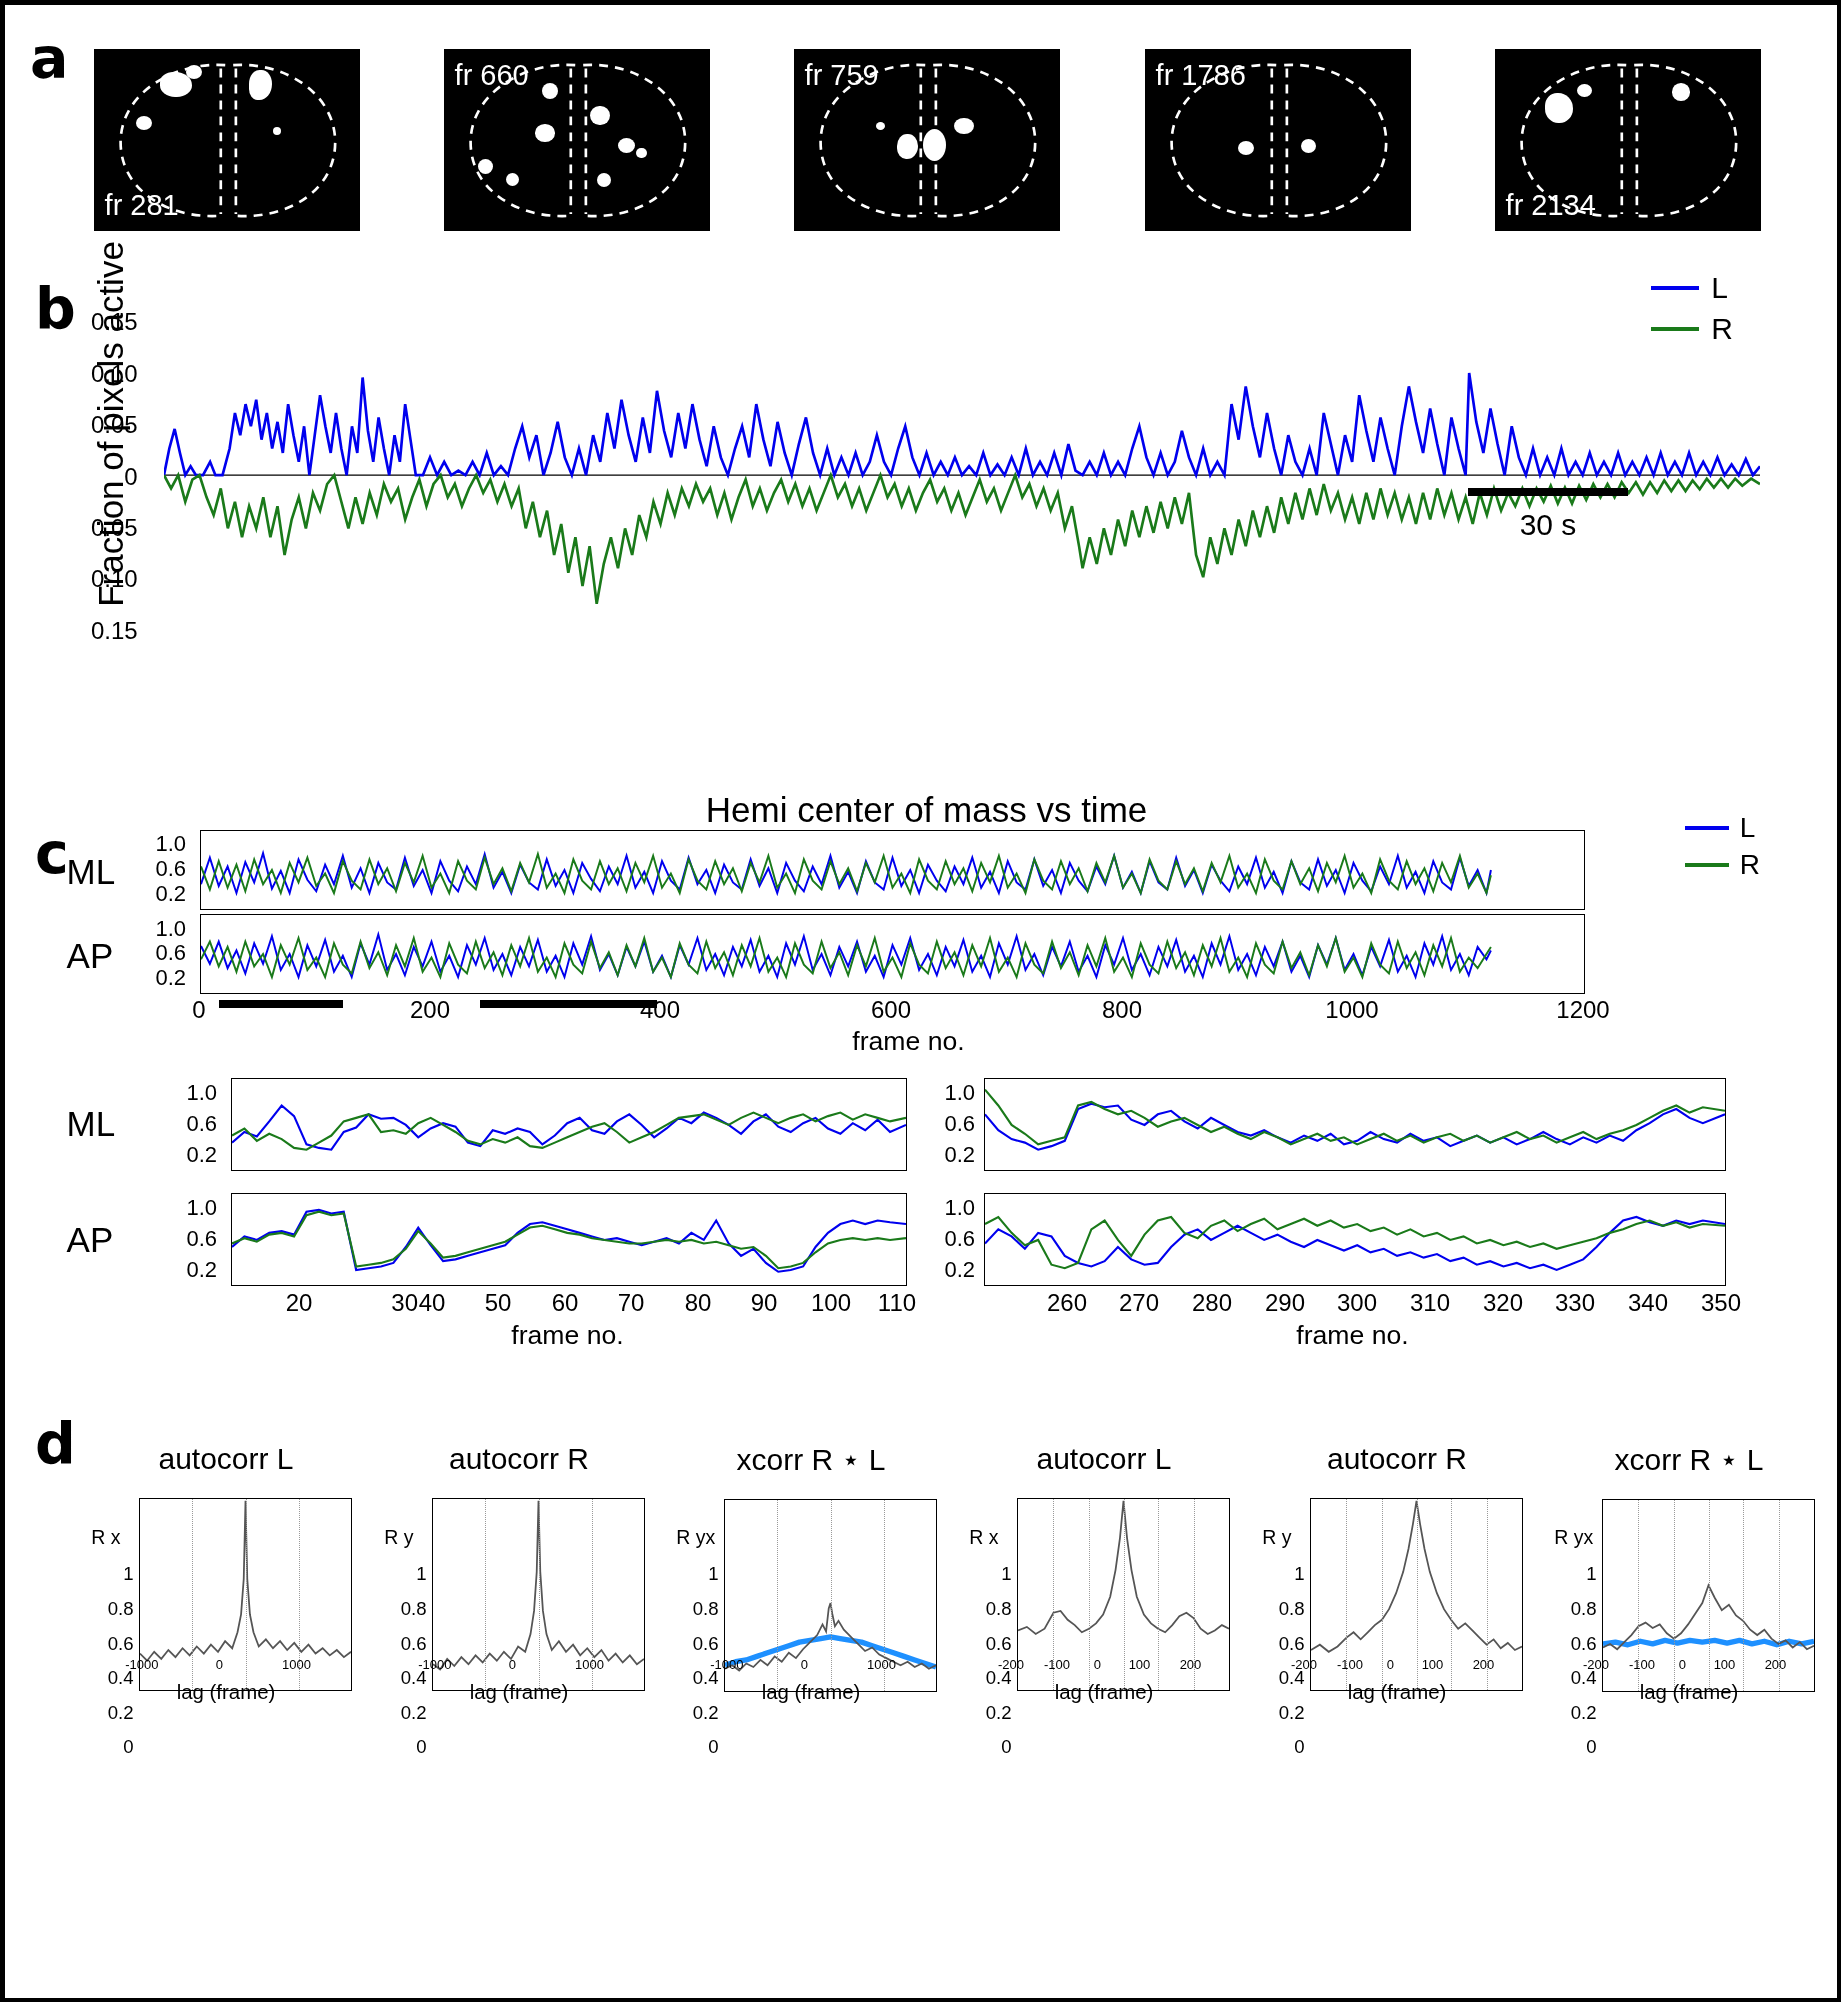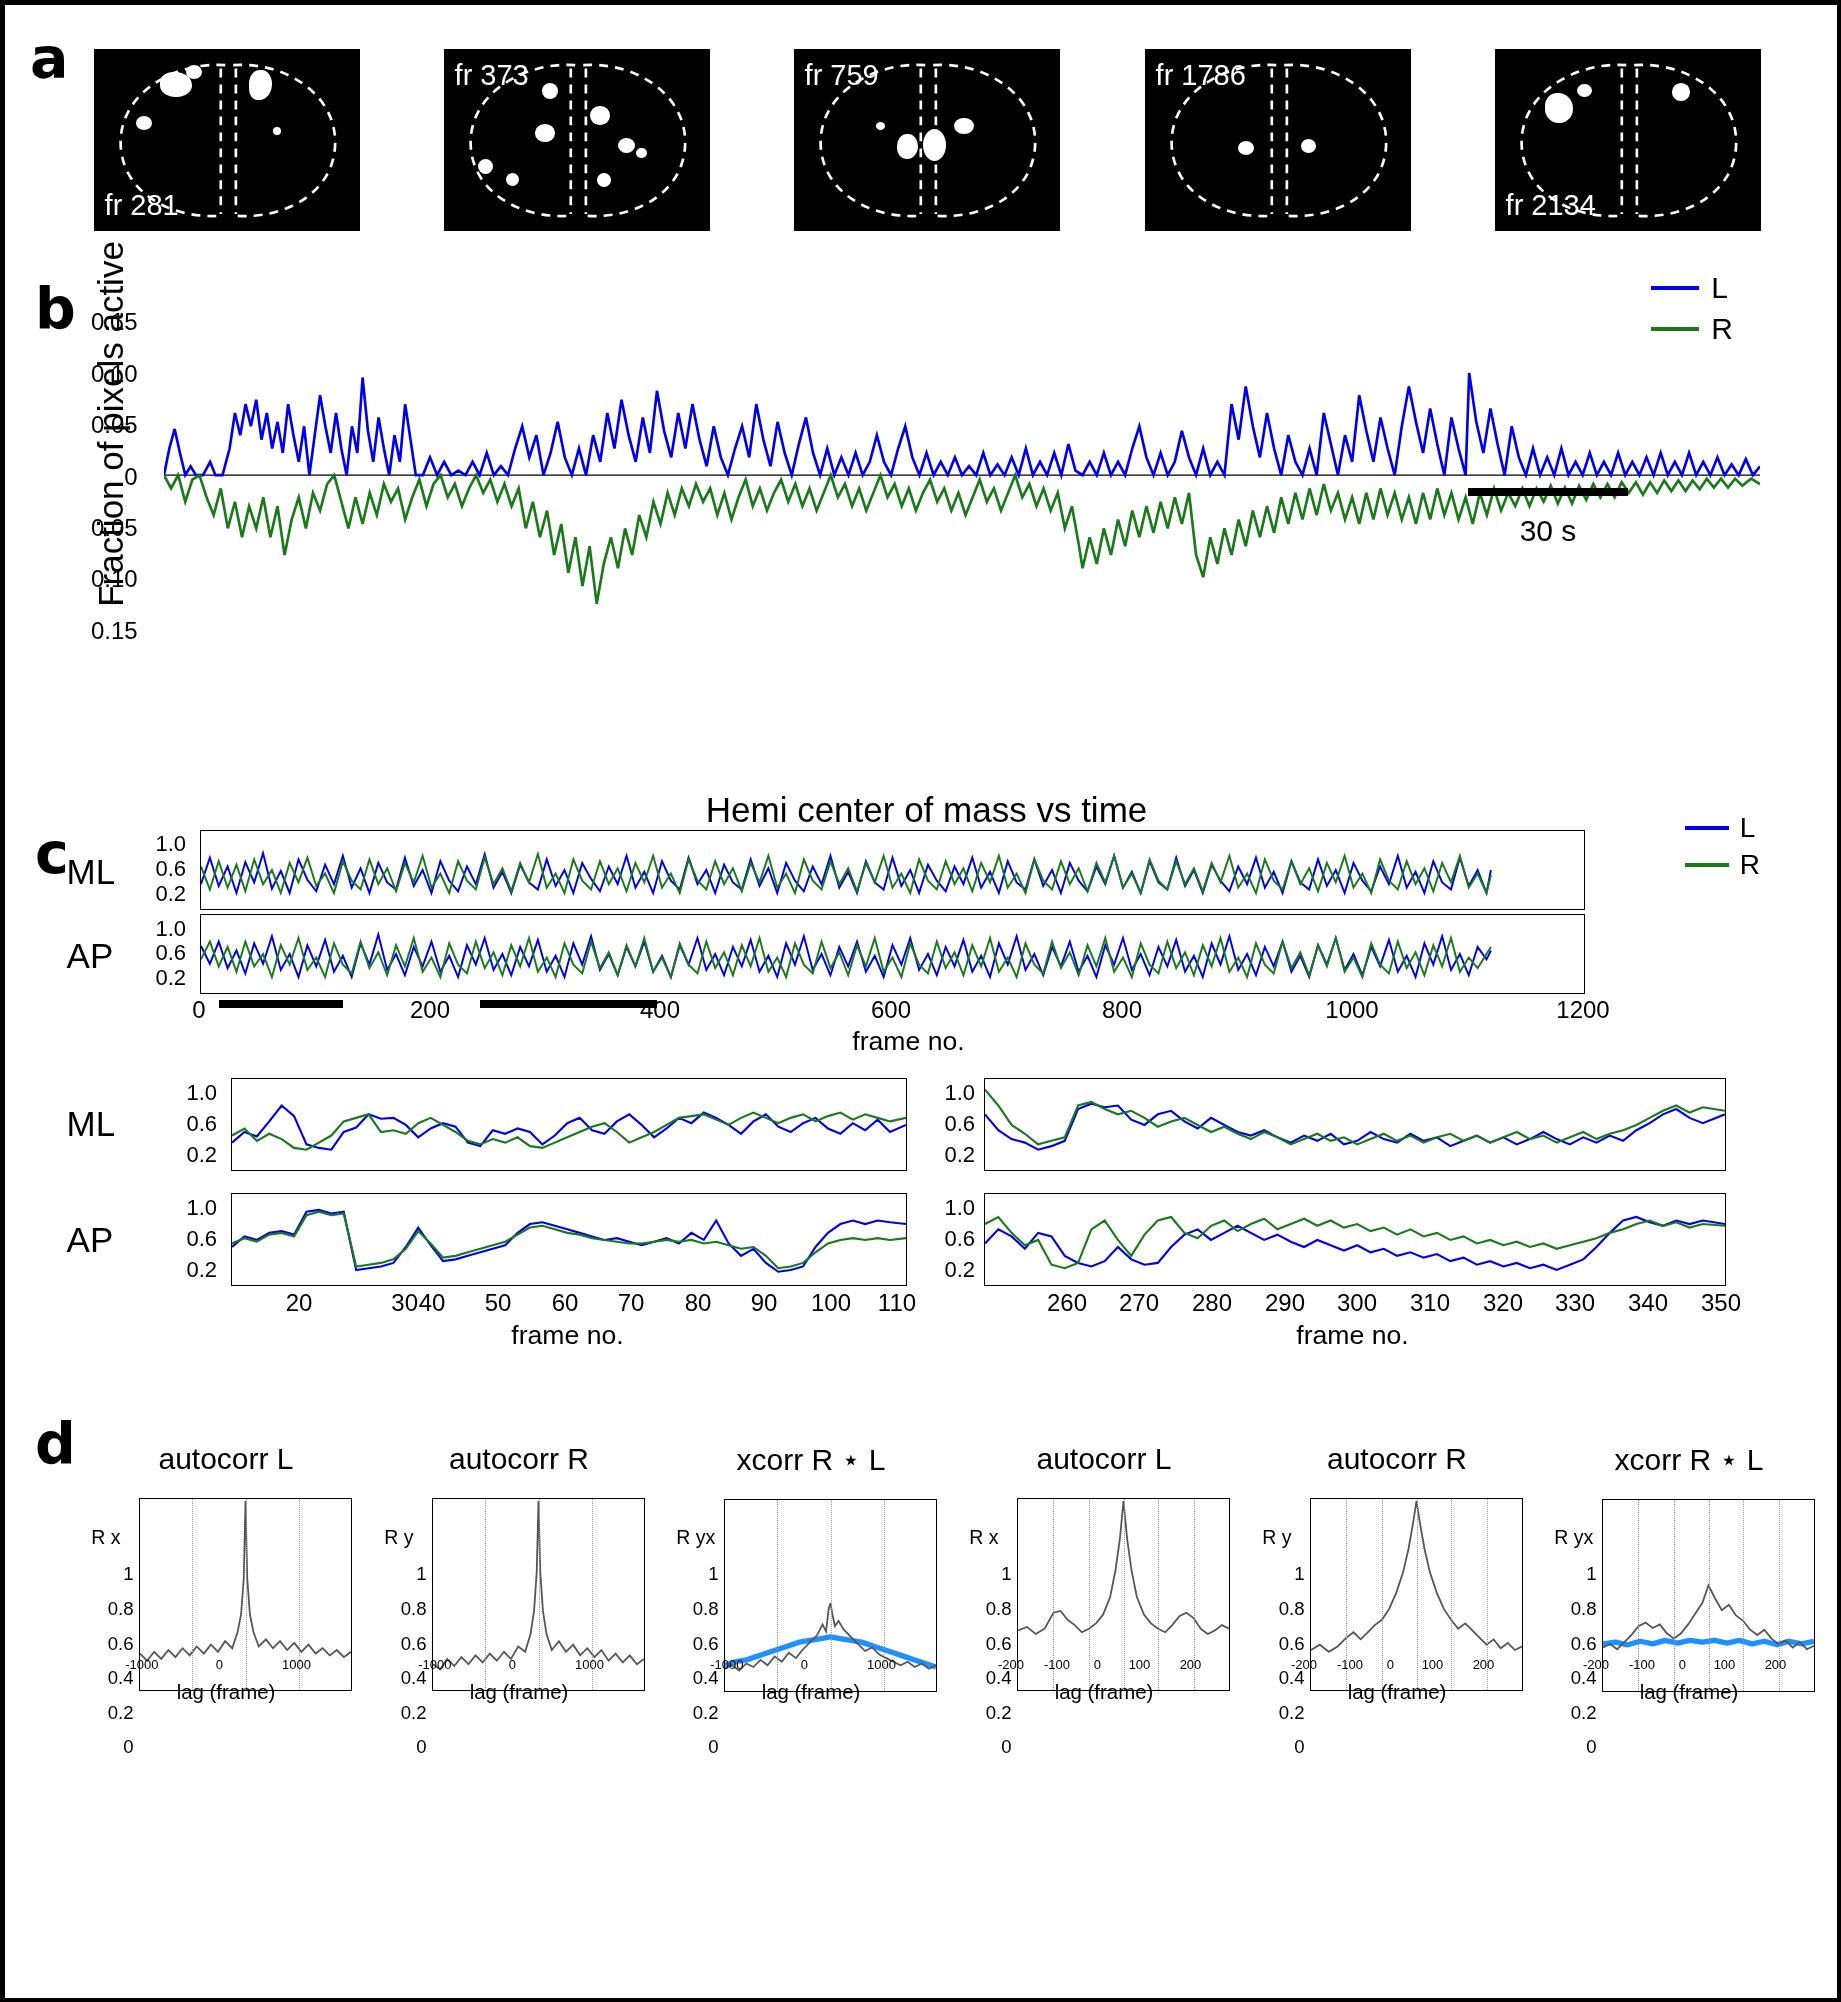--- a/index.html
+++ b/index.html
@@ -60,21 +60,21 @@
     text-align:right;
     color:#000;
     width:80px;
   }
   #b-plot{position:absolute;left:124px;top:0;width:1596px;height:355px;}
   #b-legend{position:absolute;right:80px;top:0px;font-size:30px;}
   #b-legend div{display:flex;align-items:center;margin-bottom:7px;}
   #b-legend .swatch{display:inline-block;width:48px;height:4.4px;margin-right:12.4px;}
   #b-scale{position:absolute;left:1428px;top:217px;width:160px;text-align:center;}
   #b-scale .bar{height:8px;background:#000;width:100%;}
-  #b-scale .txt{font-size:30px;margin-top:18px;}
+  #b-scale .txt{font-size:30px;margin-top:12px;}
 
   
   #panel-c{position:absolute;left:35px;top:798px;width:1773px;height:567px;}
   #c-title{position:absolute;left:0;top:-13.3px;width:1773px;text-align:center;font-size:35px;}
   .rowlabel{position:absolute;font-size:35px;}
   .tracebox{position:absolute;border:1.8px solid #000;background:#fff;overflow:hidden;}
   .ytick{position:absolute;font-size:22px;text-align:right;width:62px;}
   .xtick{position:absolute;font-size:24px;text-align:center;width:106px;}
   .axlabel{position:absolute;font-size:26.6px;text-align:center;}
   #c-legend{position:absolute;right:53px;top:8.9px;font-size:28px;}
@@ -124,21 +124,21 @@
         <line x1="160" y1="22" x2="160" y2="186" stroke="#fff" stroke-width="3" stroke-dasharray="10 8"></line>
       </svg>
       <div class="blob" style="left:98px;top:34px;width:16px;height:16px;"></div>
       <div class="blob" style="left:91px;top:75px;width:19.5px;height:17.7px;"></div>
       <div class="blob" style="left:34px;top:110px;width:15px;height:15px;"></div>
       <div class="blob" style="left:62px;top:124px;width:13.3px;height:13.3px;"></div>
       <div class="blob" style="left:146px;top:57px;width:19.5px;height:19.5px;"></div>
       <div class="blob" style="left:174px;top:89px;width:17px;height:15px;"></div>
       <div class="blob" style="left:192px;top:99px;width:10.6px;height:10.6px;"></div>
       <div class="blob" style="left:153px;top:124px;width:14px;height:14px;"></div>
-      <div class="frlabel" style="left:10.6px;top:10.6px;">fr 373</div>
+      <div class="frlabel" style="left:10.6px;top:10.6px;">fr 660</div>
     </div>
 
     <div class="brain-frame" style="left:700px;">
       <svg class="outline" viewBox="0 0 300 205">
         <path d="M148 18 C 90 14, 30 50, 30 105 C 30 160, 85 192, 143 188" fill="none" stroke="#fff" stroke-width="3" stroke-dasharray="10 8"></path>
         <path d="M157 18 C 215 14, 272 50, 272 105 C 272 160, 218 192, 160 188" fill="none" stroke="#fff" stroke-width="3" stroke-dasharray="10 8"></path>
         <line x1="143" y1="22" x2="143" y2="186" stroke="#fff" stroke-width="3" stroke-dasharray="10 8"></line>
         <line x1="160" y1="22" x2="160" y2="186" stroke="#fff" stroke-width="3" stroke-dasharray="10 8"></line>
       </svg>
       <div class="blob" style="left:82px;top:73px;width:8.9px;height:8px;"></div>

